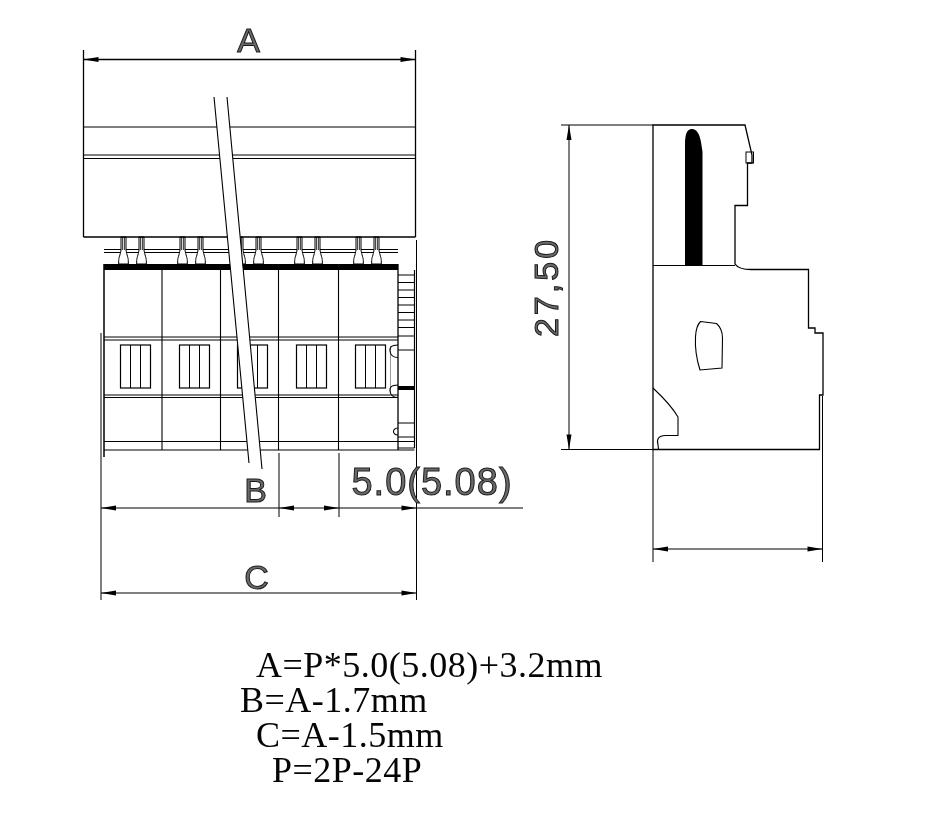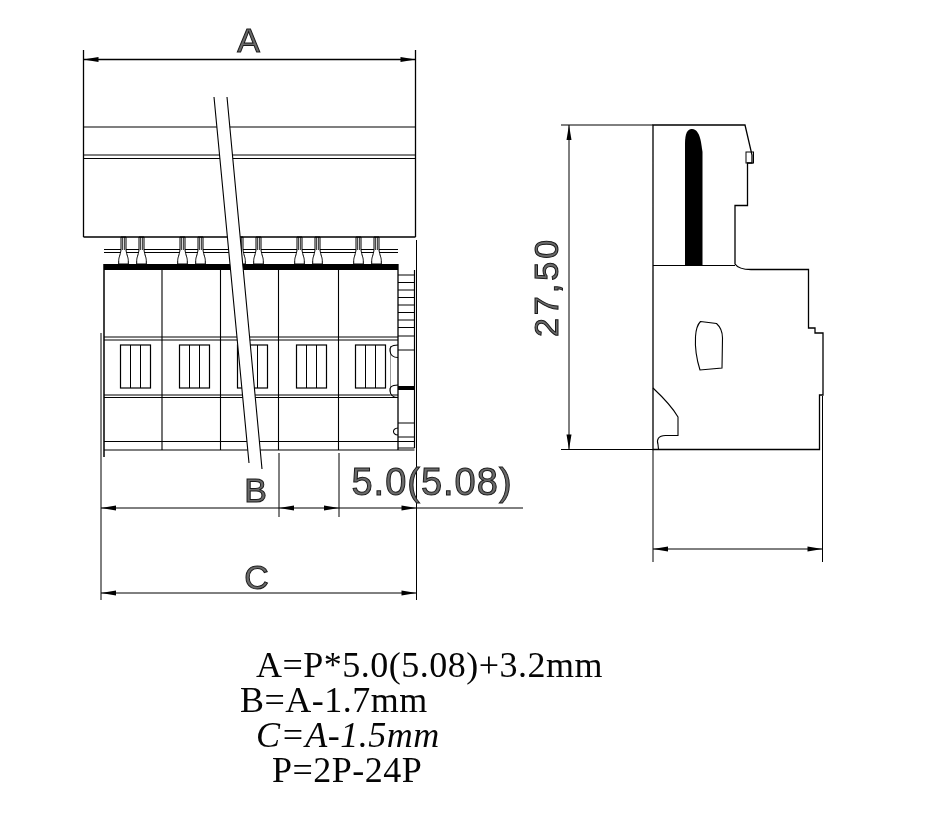--- a/index.html
+++ b/index.html
@@ -158,17 +158,17 @@
 
 <span class="dimtext" style="left:249px;top:40px;">A</span>
 <span class="dimtext" style="left:256px;top:490px;">B</span>
 <span class="dimtext" style="left:432px;top:482px;font-size:38px;">5.0(5.08)</span>
 <span class="dimtext" style="left:257px;top:577px;">C</span>
 <span class="dimtext rot" style="left:546px;top:287px;">27,50</span>
 
 <div>
   <span class="formula" style="left:256px;top:646px;">A=P*5.0(5.08)+3.2mm</span>
   <span class="formula" style="left:240px;top:681px;">B=A-1.7mm</span>
-  <span class="formula" style="left:256px;top:716px;font-style:italic;">C=A-1.5mm</span>
+  <span class="formula" style="left:256px;top:716px;">C=A-1.5mm</span>
   <span class="formula" style="left:272px;top:751px;">P=2P-24P</span>
 </div>
 
 </div>
 
 </body></html>

